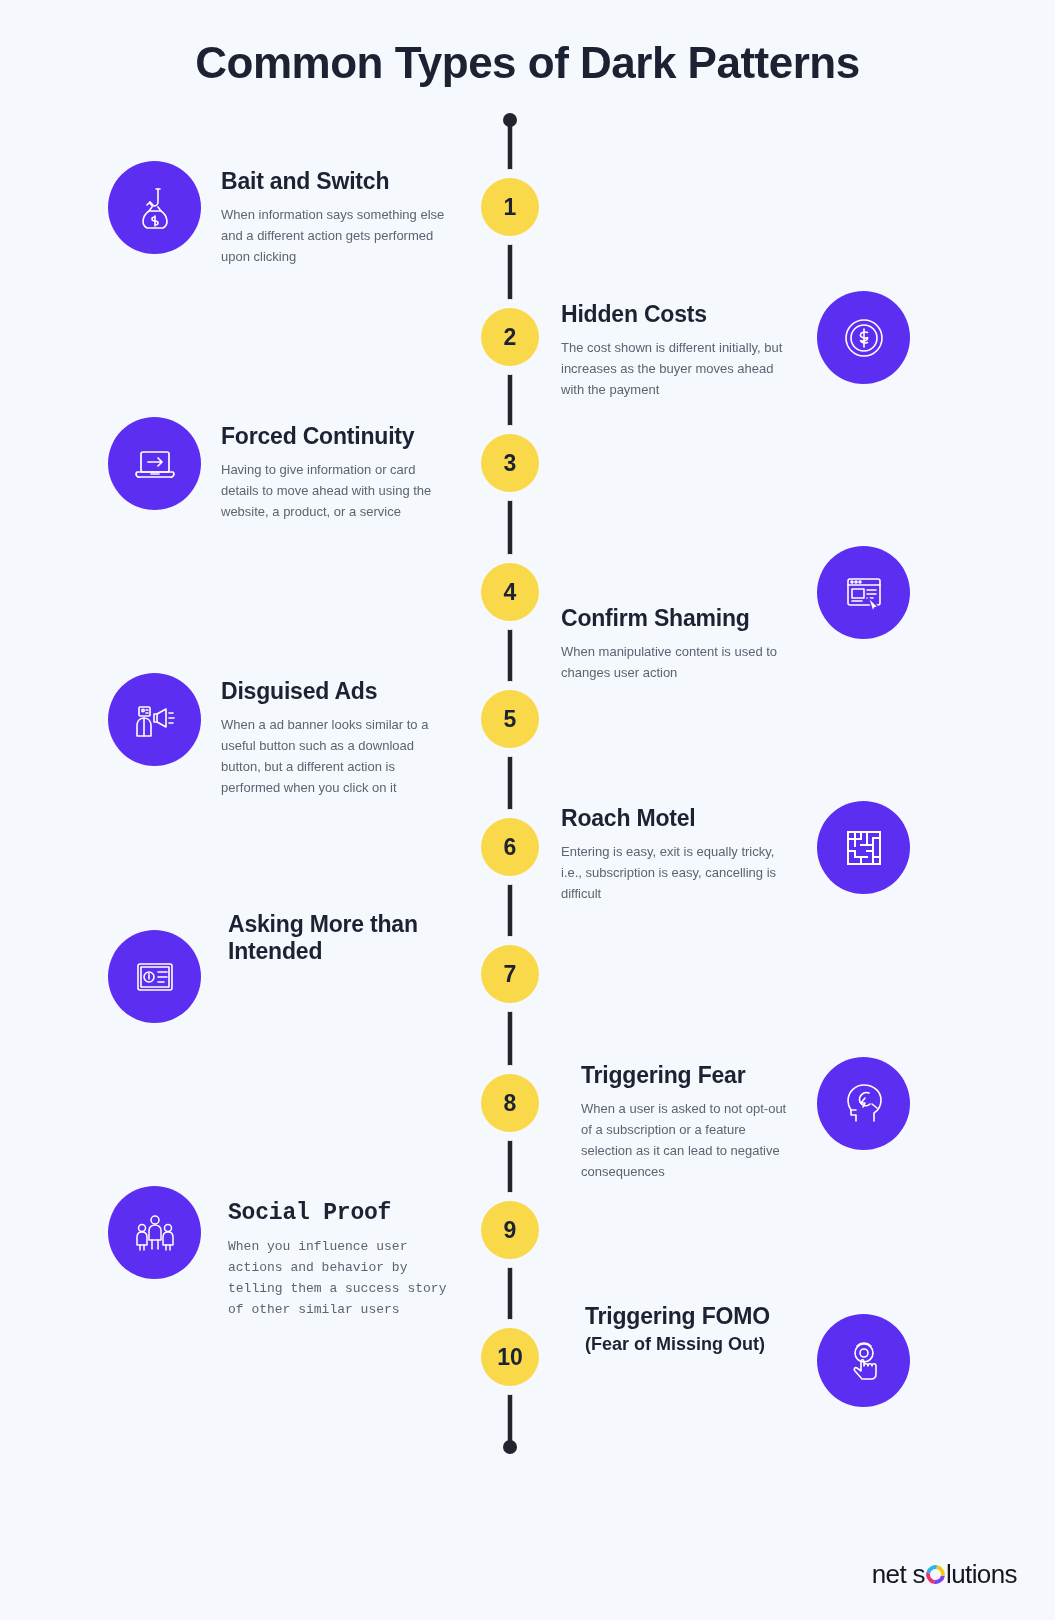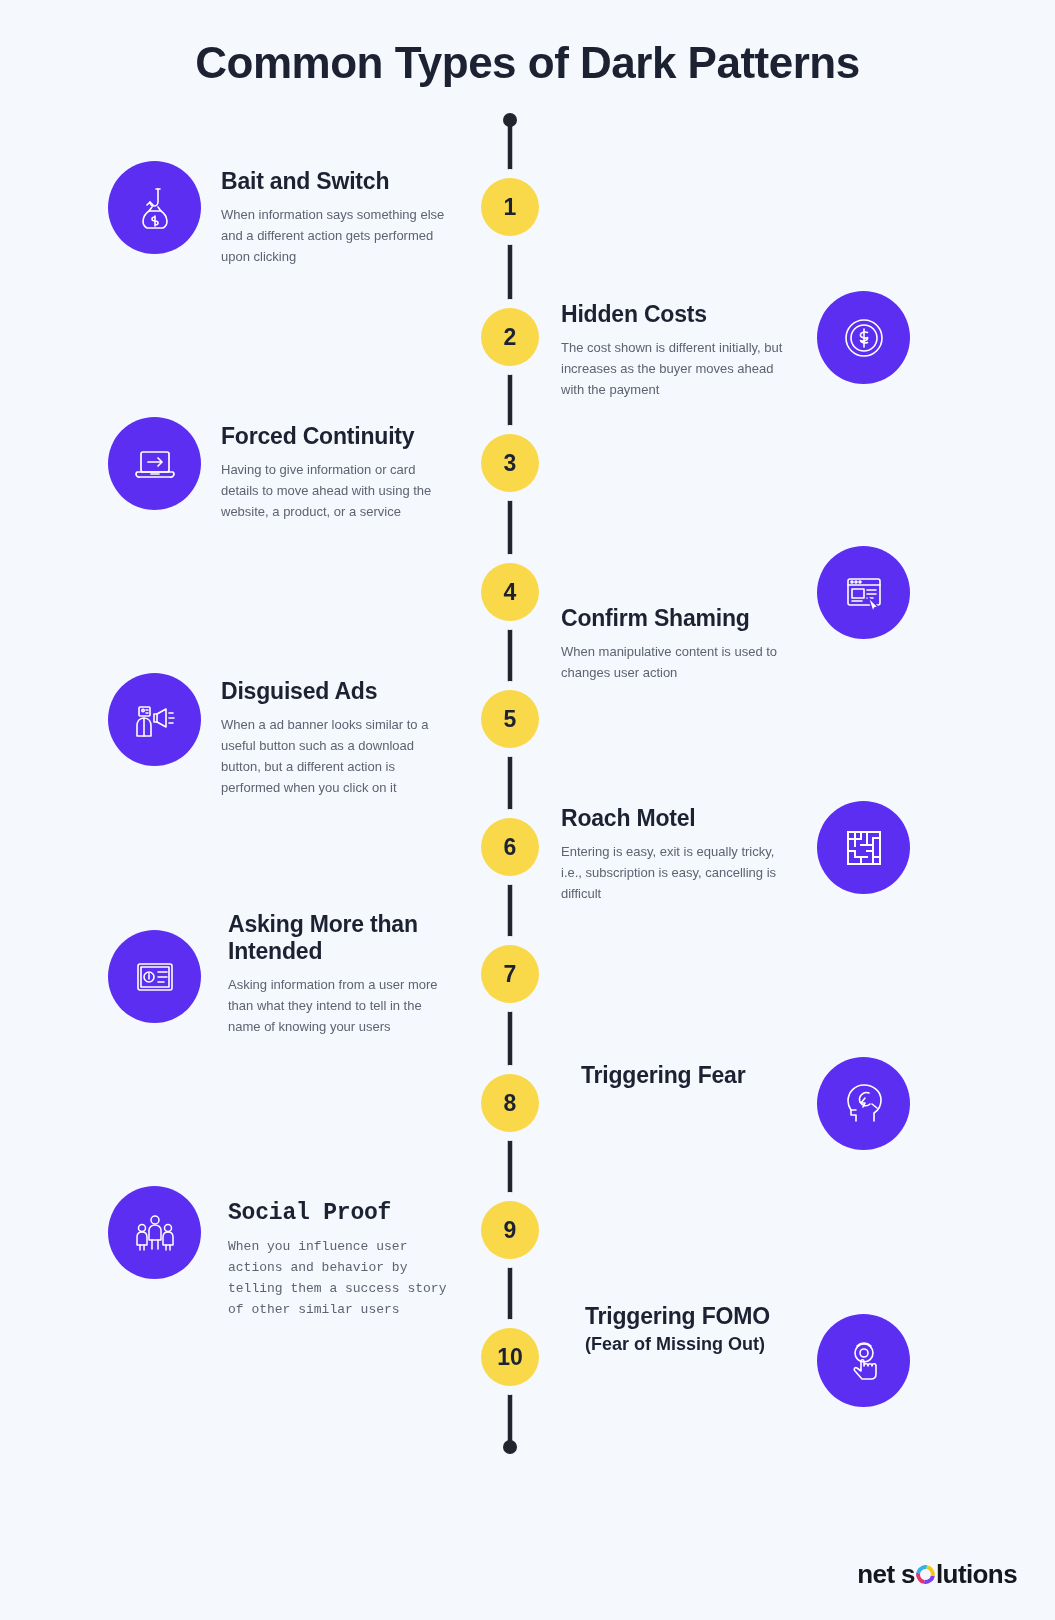--- a/index.html
+++ b/index.html
@@ -87,21 +87,21 @@
     line-height: 1.62;
     color: #5d6370;
   }
 
   
   .footer-logo {
     position: absolute;
     right: 38px;
     bottom: 30px;
     font-size: 26px;
-    font-weight: bold;
+    font-weight: normal;
     color: #15171f;
     letter-spacing: -0.6px;
     display: flex;
     align-items: baseline;
   }
   .logo-o {
     display: inline-block;
     width: 19px;
     height: 19px;
     border-radius: 50%;
@@ -277,37 +277,37 @@
       <rect x="8" y="12" width="34" height="26" rx="2"></rect>
       <rect x="11" y="15" width="28" height="20"></rect>
       <circle cx="19" cy="25" r="5"></circle>
       <path d="M19 23 v4 M19 21.5 v0.5"></path>
       <path d="M28 20 h9 M28 25 h9 M28 30 h6"></path>
     </svg>
   </span>
 </div>
 <div class="entry-text" style="left:228px; top:911px; width:220px;">
   <div class="entry-title">Asking More than Intended</div>
-  <div class="entry-desc">Asking information from a user more than what they intend to tell in the name of knowing your users</div>
 </div>
 
 <div class="icon-circle" style="left:817px; top:1057px;">
   <span>
     <svg width="50" height="50" viewBox="0 0 50 50" fill="none" stroke="#fff" stroke-width="1.6" stroke-linecap="round" stroke-linejoin="round">
       <path d="M35 42 V34 c5-3 7-8 7-13 C42 12 34 6 25 6 C16 6 9 13 9 22 c0 4 1 6 3 9 v5 h5 v6"></path>
       <path d="M12 31 h5"></path>
       <path d="M30 14 a7 7 0 0 0-9 9"></path>
       <path d="M21 23 c2 4 7 5 10 2"></path>
       <path d="M26 19 l-4 5 h4 l-2 4"></path>
       <path d="M33 25 l5 4"></path>
     </svg>
   </span>
 </div>
 <div class="entry-text" style="left:581px; top:1062px; width:212px;">
   <div class="entry-title">Triggering Fear</div>
+  <div class="entry-desc">When a user is asked to not opt-out of a subscription or a feature selection as it can lead to negative consequences</div>
 </div>
 
 <div class="icon-circle" style="left:108px; top:1186px;">
   <span>
     <svg width="50" height="50" viewBox="0 0 50 50" fill="none" stroke="#fff" stroke-width="1.5" stroke-linecap="round" stroke-linejoin="round">
       <circle cx="25" cy="12" r="4"></circle>
       <path d="M19 22 c0-3 3-5 6-5 s6 2 6 5 v10 h-12 z"></path>
       <path d="M22 32 v9 M28 32 v9"></path>
       <circle cx="12" cy="20" r="3.5"></circle>
       <path d="M7 29 c0-3 2-5 5-5 s5 2 5 5 v8 H7 z"></path>

